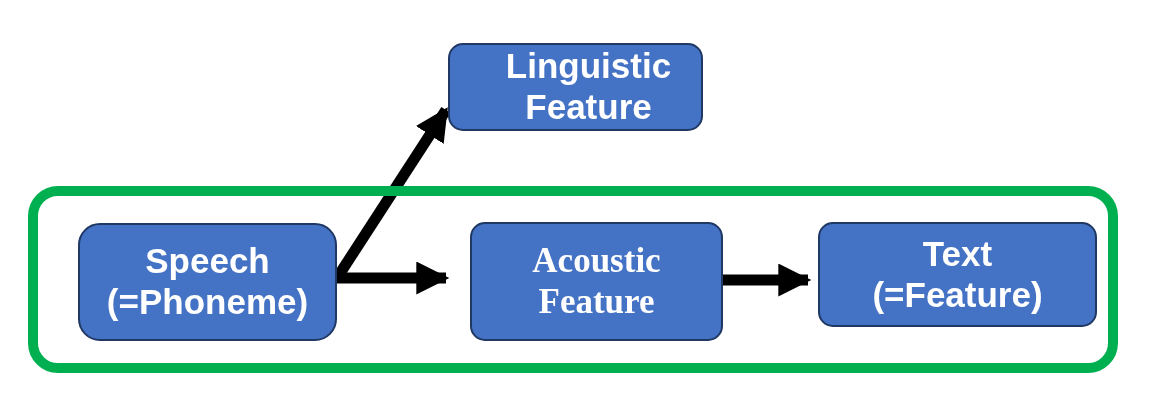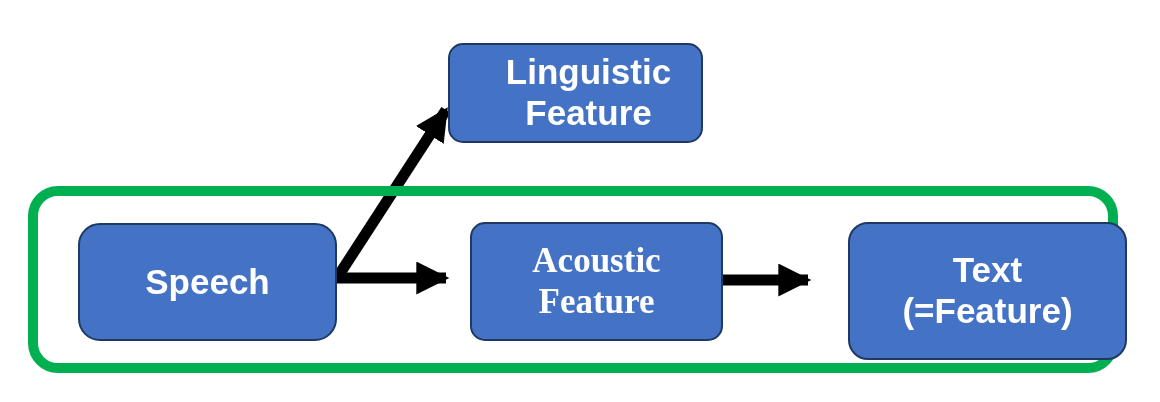--- a/index.html
+++ b/index.html
@@ -53,24 +53,24 @@
     font-size: 35px;
     font-weight: 700;
     line-height: 1.16;
     display: flex;
     flex-direction: column;
     align-items: center;
     justify-content: center;
     text-align: center;
     white-space: nowrap;
   }
-  .node-linguistic { left: 448px; top: 43px;  width: 255px; height: 100px; padding-left: 26px; }
+  .node-linguistic { left: 448px; top: 43px;  width: 255px; height: 88px; padding-left: 26px; }
   .node-speech     { left: 78px;  top: 223px; width: 259px; height: 118px; border-radius: 22px; }
   .node-acoustic   { left: 470px; top: 222px; width: 253px; height: 119px; font-family: Liberation Serif, serif; }
-  .node-text       { left: 848px; top: 222px; width: 279px; height: 138px; border-radius: 20px; }
+  .node-text       { left: 818px; top: 222px; width: 279px; height: 105px; }
 </style>
 </head>
 <body>
 
 <div class="canvas">
 
   <svg class="arrows-layer" viewBox="0 0 1160 402" xmlns="http://www.w3.org/2000/svg">
     <defs>
       <marker id="arrowhead" markerWidth="3.2" markerHeight="3.2" refX="2.7" refY="1.5" orient="auto">
         <path d="M0,0 L3,1.5 L0,3 Z"></path>
@@ -83,20 +83,21 @@
 
   <div class="group-outline"></div>
 
   <div class="node node-linguistic">
     <span>Linguistic</span>
     <span>Feature</span>
   </div>
 
   <div class="node node-speech">
     <span>Speech</span>
+    <span>(=Phoneme)</span>
   </div>
 
   <div class="node node-acoustic">
     <span>Acoustic</span>
     <span>Feature</span>
   </div>
 
   <div class="node node-text">
     <span>Text</span>
     <span>(=Feature)</span>

